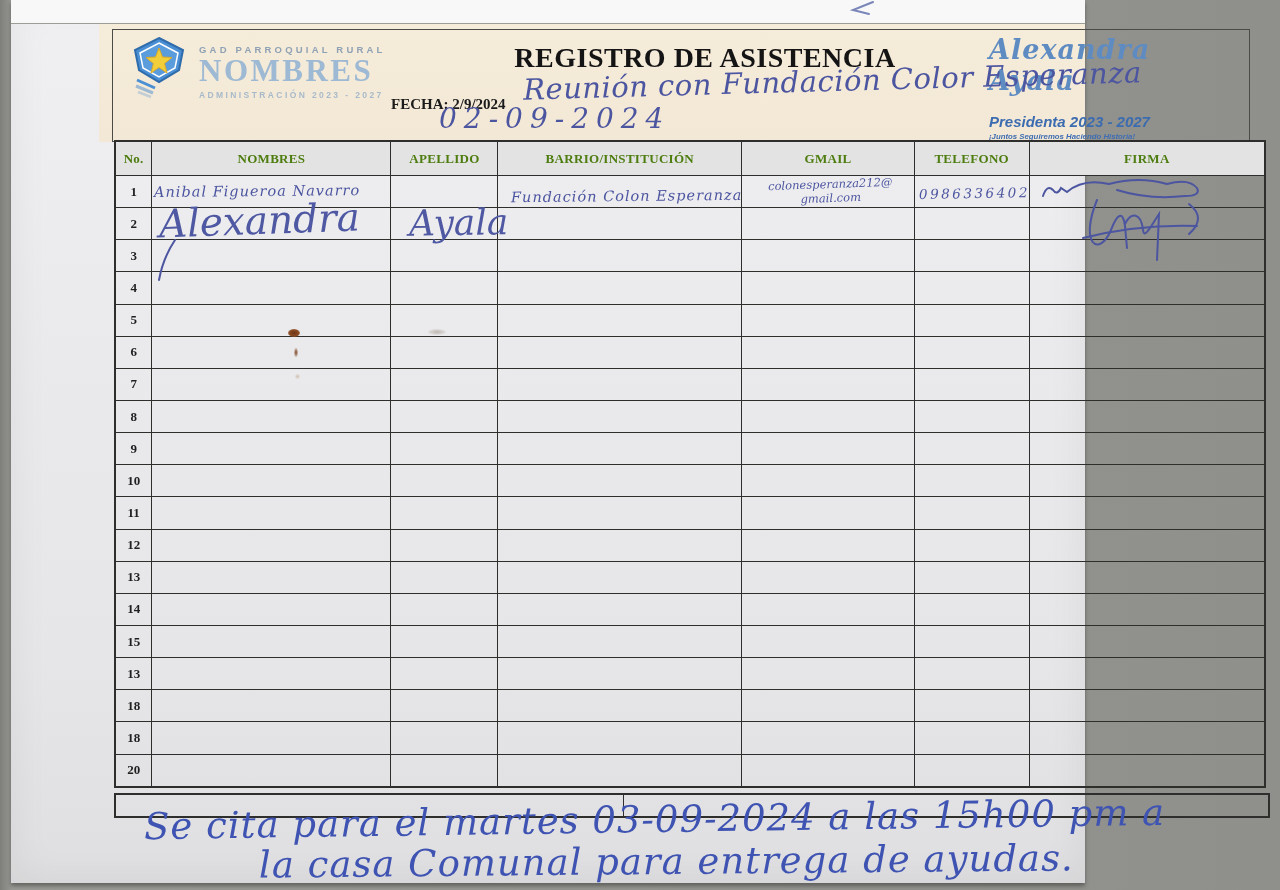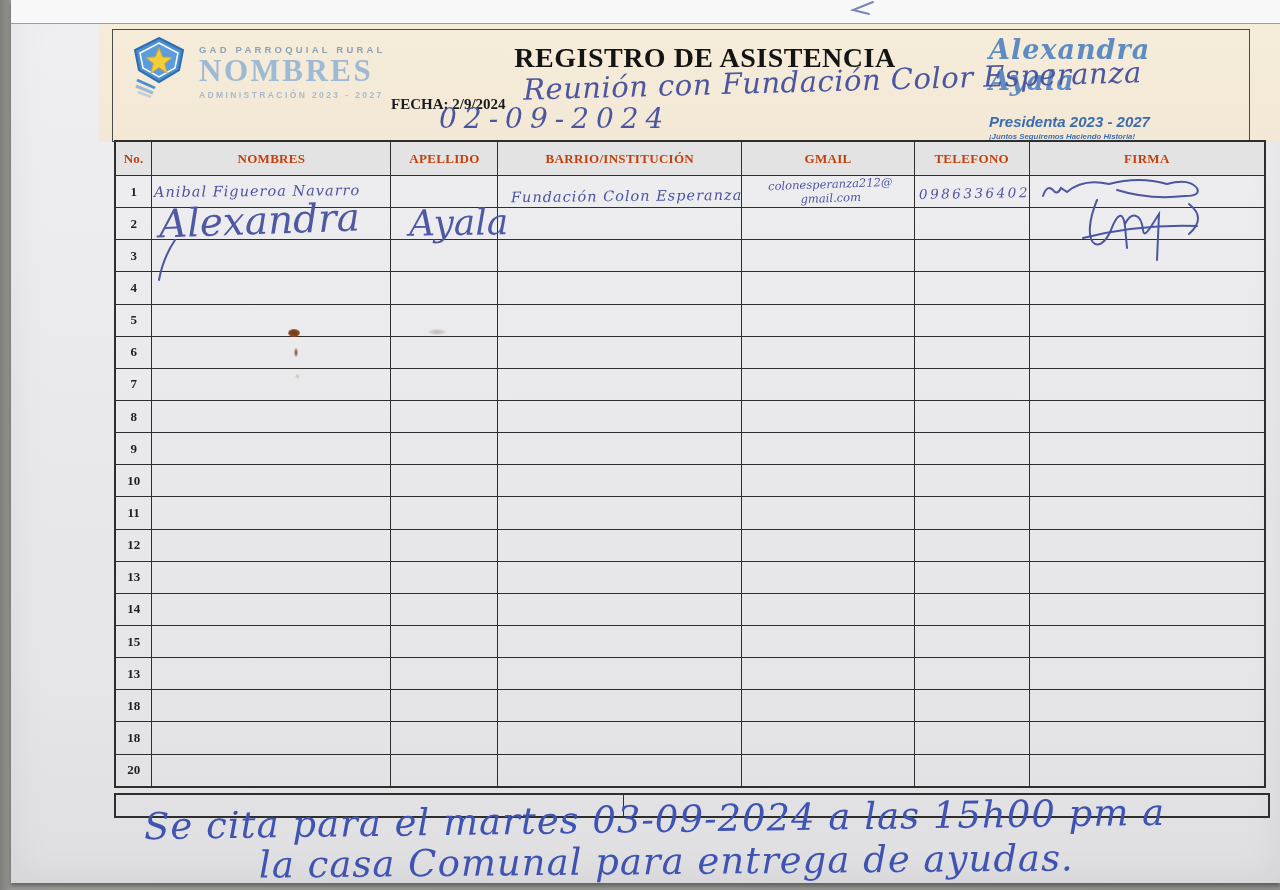--- a/index.html
+++ b/index.html
@@ -3,21 +3,21 @@
 <meta charset="utf-8">
 <style>
   html,body{margin:0;padding:0;}
   body{
     width:1280px;height:890px;overflow:hidden;
     background:linear-gradient(90deg,#7e7e7a 0%,#9a9a96 1%,#8f8f8b 100%);
     font-family:"Liberation Serif", serif;
   }
   .scene{position:relative;width:1280px;height:890px;}
   .paper{
-    position:absolute;left:11px;top:0;width:1269px;height:883px;
+    position:absolute;left:11px;top:0;width:1074px;height:883px;
     background:linear-gradient(180deg,#f0f0f2 0%,#eaeaec 40%,#e6e6e8 75%,#dfdfe1 100%);
     box-shadow:inset 0 0 40px rgba(0,0,0,0.06), 0 3px 4px rgba(0,0,0,0.35);
   }
   .top-strip{
     position:absolute;left:0;top:0;width:100%;height:23px;
     background:#f8f8f9;border-bottom:1.5px solid #9d9d98;
   }
   .cream-band{
     position:absolute;left:88px;top:24px;right:0;height:118px;
     background:linear-gradient(180deg,#f6ecda 0%,#f3e8d6 100%);
@@ -46,21 +46,21 @@
   .subject-line1{position:absolute;left:512px;top:64px;font-size:29px;letter-spacing:0.5px;transform:rotate(-1.6deg);white-space:nowrap;}
   .subject-line2{position:absolute;left:428px;top:102px;font-size:28px;letter-spacing:7px;}
   
   table.sheet{
     position:absolute;left:103px;top:140px;width:1152px;height:648px;
     border-collapse:collapse;table-layout:fixed;
   }
   table.sheet th, table.sheet td{border:1.6px solid #2e2e2c;padding:0;}
   table.sheet{border:2.4px solid #2e2e2c;}
   table.sheet th{
-    height:33px;background:#e3e3e3;font-size:13px;font-weight:bold;color:#c2410c;
+    height:33px;background:#e3e3e3;font-size:13px;font-weight:bold;color:#4d7c0f;
     font-family:"Liberation Serif",serif;letter-spacing:0.3px;
   }
   table.sheet td{height:29px;background:transparent;}
   td.rownum{font-size:13px;font-weight:bold;text-align:center;color:#1f1f1f;}
   col.c-no{width:3.2%;} col.c-nombres{width:20.8%;} col.c-apellido{width:9.3%;}
   col.c-barrio{width:21.2%;} col.c-gmail{width:15.0%;} col.c-tel{width:10.0%;} col.c-firma{width:20.5%;}
   
   .e1-nombres{position:absolute;left:143px;top:183px;font-size:14.5px;white-space:nowrap;letter-spacing:1px;transform:rotate(-0.5deg);}
   .e1-barrio{position:absolute;left:500px;top:188px;font-size:14.5px;white-space:nowrap;letter-spacing:1px;transform:rotate(-0.6deg);}
   .e1-gmail{position:absolute;left:737px;top:177px;width:165px;font-size:11.5px;line-height:1.25;text-align:center;white-space:pre-line;transform:rotate(-2deg);}

